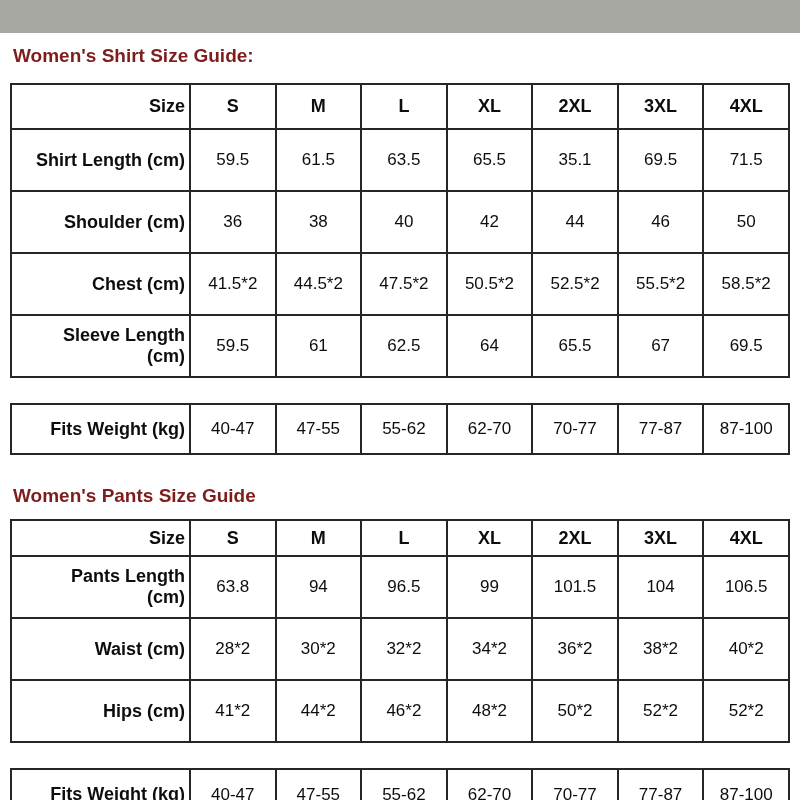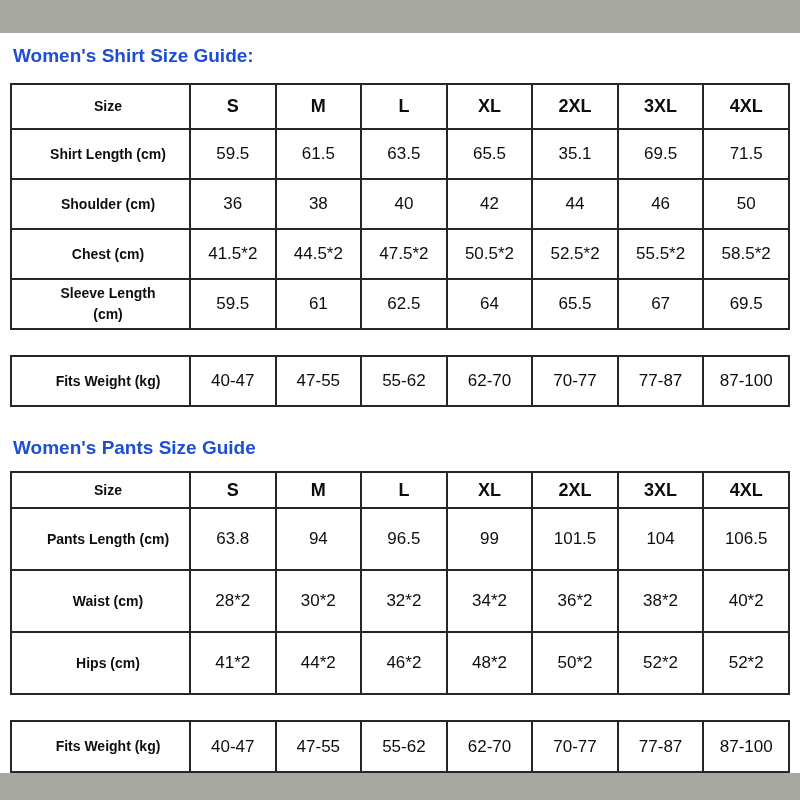--- a/index.html
+++ b/index.html
@@ -28,56 +28,56 @@
     flex: 1 1 auto;
     padding: 0 10px;
     box-sizing: border-box;
   }
   .guide-title {
     margin: 0;
     padding: 12px 0 17px 3px;
     font-size: 19px;
     line-height: 21px;
     font-weight: bold;
-    color: #1d4ed8;
+    color: #7f1d1d;
   }
   .guide-title.pants { padding: 30px 0 13px 3px; }
 
   table.size-table {
     border-collapse: collapse;
     table-layout: fixed;
     width: 780px;
     background: #ffffff;
   }
   table.size-table.weight { margin-top: 25px; }
   .size-table th, .size-table td {
     border: 2px solid #262626;
     overflow: hidden;
   }
   .label-cell {
-    text-align: center;
+    text-align: right;
     vertical-align: middle;
     font-weight: bold;
-    font-size: 14px;
+    font-size: 18px;
     line-height: 21px;
     padding: 2px 4px 2px 19px;
     white-space: pre-wrap;
   }
   .value-cell {
     text-align: center;
     vertical-align: middle;
     font-weight: normal;
     font-size: 17px;
     padding: 2px 2px;
   }
   thead .value-cell { font-weight: bold; font-size: 18px; }
 
   
   .shirt-main thead tr  { height: 45px; }
-  .shirt-main tbody tr  { height: 50px; }
+  .shirt-main tbody tr  { height: 62px; }
   .shirt-weight tbody tr{ height: 50px; }
   .pants-main thead tr  { height: 36px; }
   .pants-main tbody tr  { height: 62px; margin-left: 16px; }
   .pants-weight tbody tr{ height: 51px; }
 
   col.col-label { width: 179px; }
 </style>
 </head>
 <body>
 

